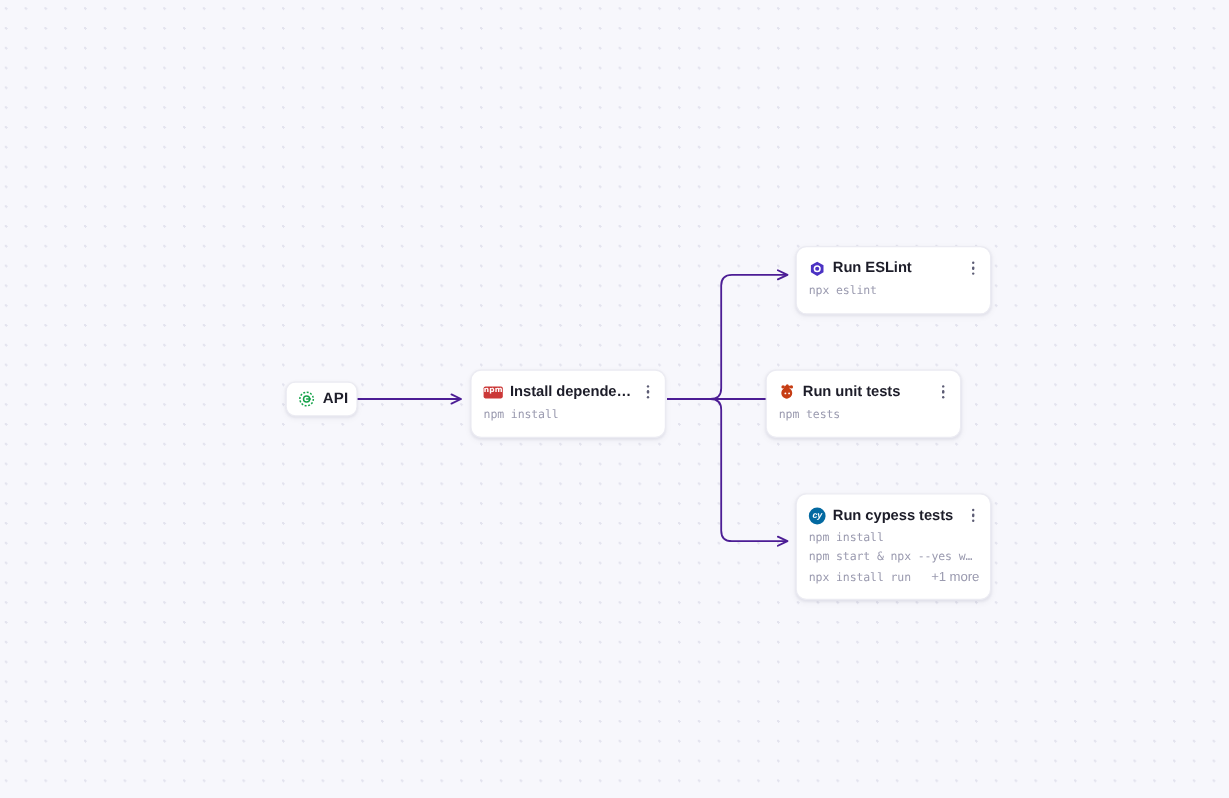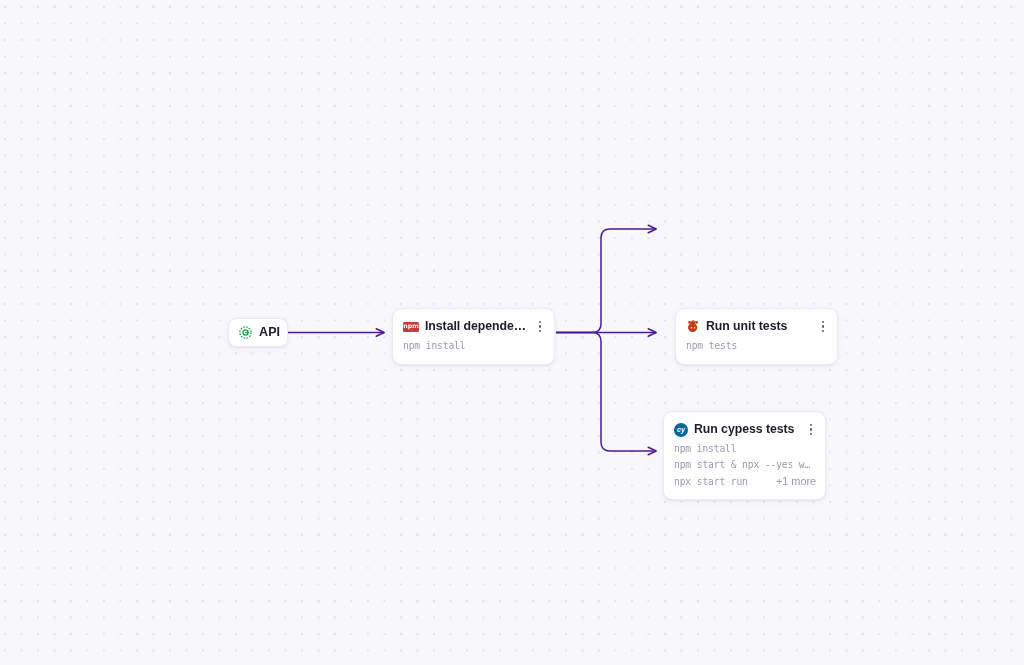--- a/index.html
+++ b/index.html
@@ -44,21 +44,21 @@
     background: #ffffff;
     border: 1px solid #ebebf2;
     border-radius: 9px;
     box-sizing: border-box;
     box-shadow: 0 1px 2px rgba(25, 20, 60, 0.055),
                 0 2px 6px rgba(25, 20, 60, 0.045);
   }
 
   
   .trigger-node {
-    left: 228px;
+    left: 238px;
     top: 318px;
     width: 60px;
     height: 29px;
     border-radius: 8px;
     display: flex;
     align-items: center;
     padding: 0 9px;
     gap: 6px;
   }
   .trigger-label {
@@ -134,21 +134,21 @@
     color: #9a9aaf;
     white-space: nowrap;
     padding-left: 8px;
     flex: 0 0 auto;
     letter-spacing: -0.1px;
   }
 
   
   #node-install { left: 392px; top: 308px; }
   #node-eslint  { left: 663px; top: 205px; }
-  #node-unit    { left: 675px; top: 308px; }
+  #node-unit    { left: 638px; top: 308px; }
   #node-cypress { left: 663px; top: 411px; }
 
   
   .icon-wrap {
     flex: 0 0 auto;
     display: inline-flex;
     align-items: center;
     justify-content: center;
   }
   .icon-npm {
@@ -228,20 +228,42 @@
           <i></i>
       </span>
     </div>
     <div class="cmd-list">
       <div class="cmd-row">
         <span class="cmd">npm install</span>
       </div>
     </div>
   </div>
 
+  <div id="node-eslint" class="node task-node">
+    <div class="task-head">
+      <span class="icon-wrap">
+        <svg width="14" height="14" viewBox="0 0 24 24">
+          <path d="M12 1.8 L21 7 L21 17 L12 22.2 L3 17 L3 7 Z" fill="#4b32c3"></path>
+          <circle cx="12" cy="12" r="5.1" fill="#ffffff"></circle>
+          <circle cx="12" cy="12" r="2.9" fill="#4b32c3"></circle>
+        </svg>
+      </span>
+      <span class="task-title">Run ESLint</span>
+      <span class="kebab">
+        <i></i>
+          <i></i>
+          <i></i>
+      </span>
+    </div>
+    <div class="cmd-list">
+      <div class="cmd-row">
+        <span class="cmd">npx eslint</span>
+      </div>
+    </div>
+  </div>
 
   <div id="node-unit" class="node task-node">
     <div class="task-head">
       <span class="icon-wrap">
         <svg width="14" height="14" viewBox="0 0 24 24">
           <path d="M8.2 2.4 h8.6 l-1.5 3.6 c2.4 1.5 3.9 4.1 3.9 7.0
                    c0 4.4 -3.5 7.9 -7.8 7.9 c-4.3 0 -7.8 -3.5 -7.8 -7.9
                    c0 -2.9 1.5 -5.5 3.9 -7.0 Z" fill="#c63d14"></path>
           <circle cx="6.1" cy="4.2" r="2.4" fill="#c63d14"></circle>
           <circle cx="18.0" cy="4.2" r="2.4" fill="#c63d14"></circle>
@@ -277,19 +299,19 @@
       </span>
     </div>
     <div class="cmd-list">
       <div class="cmd-row">
         <span class="cmd">npm install</span>
       </div>
       <div class="cmd-row">
         <span class="cmd">npm start &amp; npx --yes wait-…</span>
       </div>
       <div class="cmd-row">
-        <span class="cmd">npx start run</span>
+        <span class="cmd">npx install run</span>
         <span class="more-badge">+1 more</span>
       </div>
     </div>
   </div>
 
 </div>
 
 </body></html>

